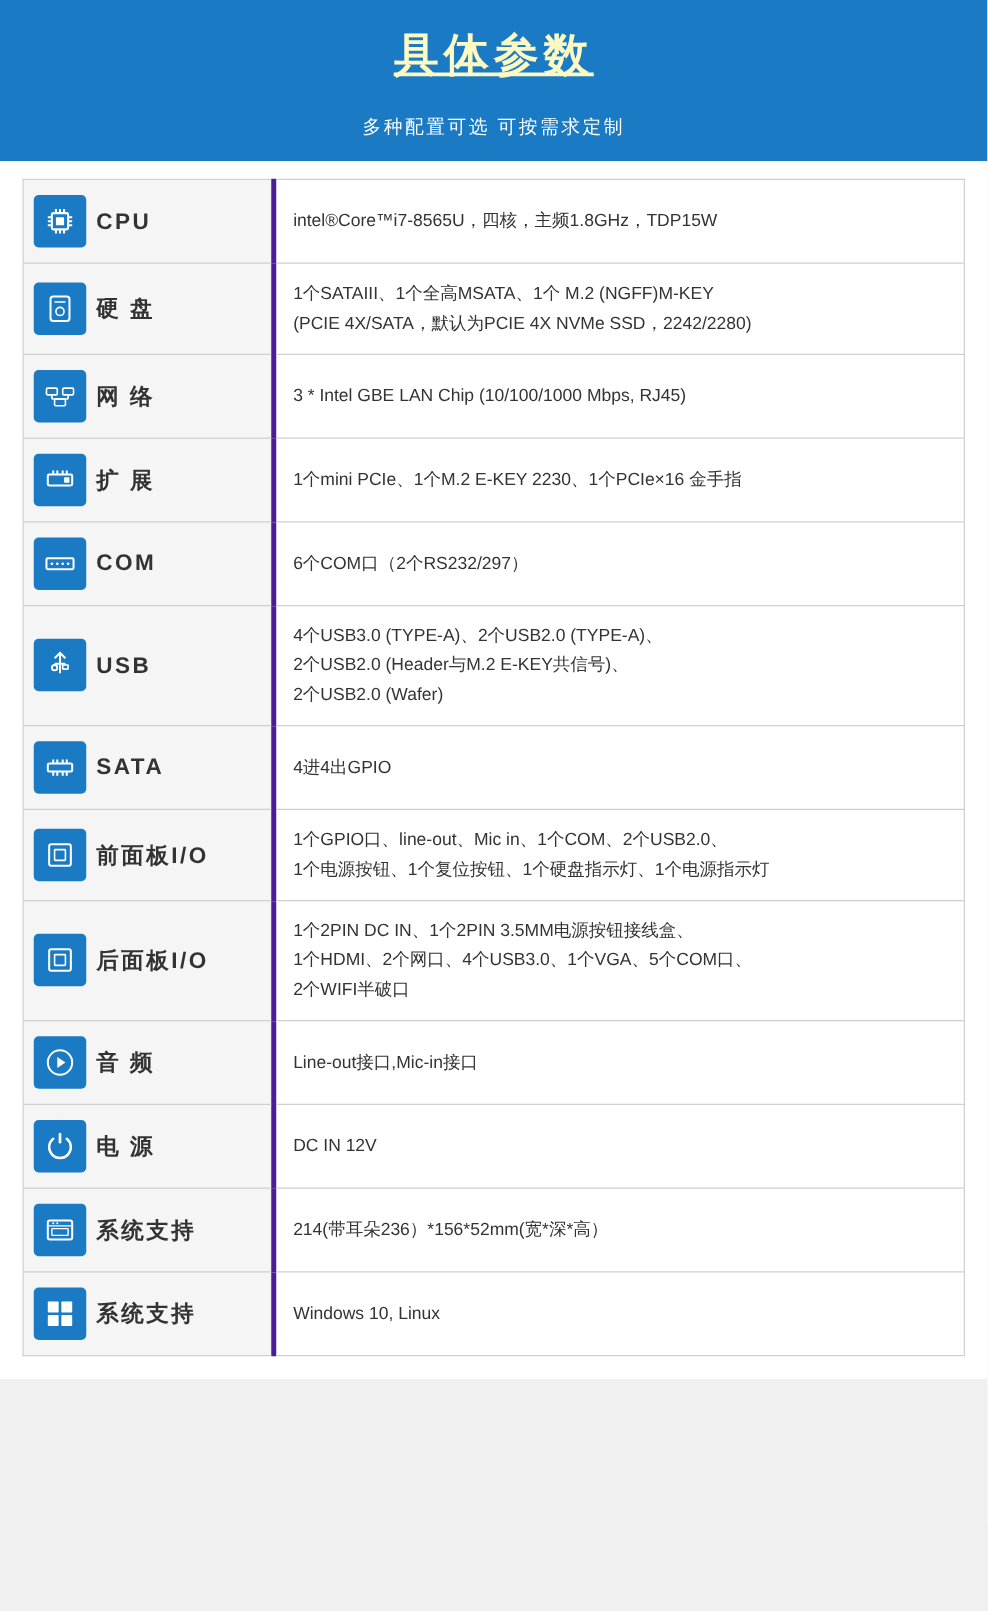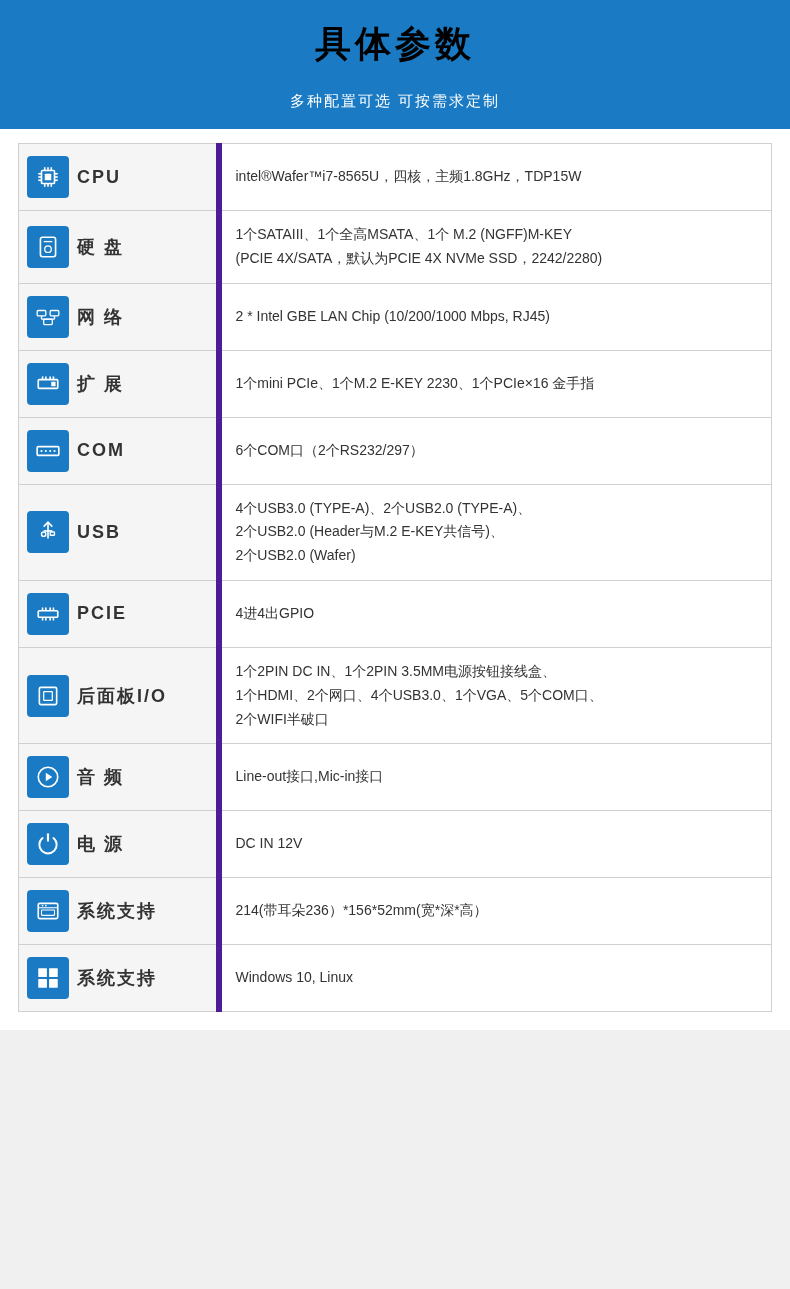--- a/index.html
+++ b/index.html
@@ -14,24 +14,25 @@
     .page-container {
       width: 790px;
       background: #fff;
     }
     .header {
       background: #1a7bc4;
       text-align: center;
       padding: 20px 10px 18px;
     }
     .header-title {
-      color: #000000;
+      color: #fef9c3;
       font-size: 36px;
       font-weight: bold;
       letter-spacing: 4px;
+      text-decoration: underline;
     }
     .header-subtitle {
       color: #fff;
       font-size: 15px;
       margin-top: 23px;
       letter-spacing: 2px;
     }
     .content-area {
       background: #fff;
       padding: 14px 18px 18px;
@@ -45,21 +46,21 @@
       border-bottom: 1px solid #d0d0d0;
     }
     .spec-table tr:last-child {
       border-bottom: none;
       margin-top: 44px;
     }
     .label-cell {
       width: 200px;
       min-width: 200px;
       background: #f5f5f5;
-      border-right: 6px solid #4c1d95;
+      border-right: 4px solid #4c1d95;
       padding: 12px 8px;
       vertical-align: middle;
     }
     .label-inner {
       display: flex;
       align-items: center;
       gap: 8px;
     }
     .icon-box {
       width: 42px;
@@ -121,21 +122,21 @@
                     <line x1="6" y1="12" x2="3" y2="12" stroke="#fff" stroke-width="1.5"></line>
                     <line x1="6" y1="15" x2="3" y2="15" stroke="#fff" stroke-width="1.5"></line>
                     <line x1="18" y1="9" x2="21" y2="9" stroke="#fff" stroke-width="1.5"></line>
                     <line x1="18" y1="12" x2="21" y2="12" stroke="#fff" stroke-width="1.5"></line>
                     <line x1="18" y1="15" x2="21" y2="15" stroke="#fff" stroke-width="1.5"></line>
                   </svg>
                 </div>
                 <span class="label-text">CPU</span>
               </div>
             </td>
-            <td class="value-cell">intel®Wafer™i7-8565U，四核，主频1.8GHz，TDP15W</td>
+            <td class="value-cell">intel®Core™i7-8565U，四核，主频1.8GHz，TDP15W</td>
           </tr>
           <tr>
             <td class="label-cell">
               <div class="label-inner">
                 <div class="icon-box">
                   <svg viewBox="0 0 24 24" class="icon-svg">
                     <rect x="5" y="3" width="14" height="18" rx="2" fill="none" stroke="#fff" stroke-width="1.5"></rect>
                     <circle cx="12" cy="14" r="3" fill="none" stroke="#fff" stroke-width="1.2"></circle>
                     <line x1="8" y1="7" x2="16" y2="7" stroke="#fff" stroke-width="1.2"></line>
                   </svg>
@@ -155,21 +156,21 @@
                     <rect x="8" y="14" width="8" height="5" rx="1" fill="none" stroke="#fff" stroke-width="1.2"></rect>
                     <line x1="6" y1="11" x2="6" y2="14" stroke="#fff" stroke-width="1.2"></line>
                     <line x1="18" y1="11" x2="18" y2="14" stroke="#fff" stroke-width="1.2"></line>
                     <line x1="6" y1="14" x2="18" y2="14" stroke="#fff" stroke-width="1.2"></line>
                     <line x1="12" y1="14" x2="12" y2="14" stroke="#fff" stroke-width="1.2"></line>
                   </svg>
                 </div>
                 <span class="label-text">网 络</span>
               </div>
             </td>
-            <td class="value-cell">2 * Intel GBE LAN Chip (10/200/1000 Mbps, RJ45)</td>
+            <td class="value-cell">3 * Intel GBE LAN Chip (10/100/1000 Mbps, RJ45)</td>
           </tr>
           <tr>
             <td class="label-cell">
               <div class="label-inner">
                 <div class="icon-box">
                   <svg viewBox="0 0 24 24" class="icon-svg">
                     <rect x="3" y="8" width="18" height="8" rx="1" fill="none" stroke="#fff" stroke-width="1.5"></rect>
                     <line x1="7" y1="8" x2="7" y2="5" stroke="#fff" stroke-width="1.5"></line>
                     <line x1="10" y1="8" x2="10" y2="5" stroke="#fff" stroke-width="1.5"></line>
                     <line x1="14" y1="8" x2="14" y2="5" stroke="#fff" stroke-width="1.5"></line>
@@ -226,24 +227,38 @@
                     <line x1="7" y1="9" x2="7" y2="6" stroke="#fff" stroke-width="1.5"></line>
                     <line x1="10" y1="9" x2="10" y2="6" stroke="#fff" stroke-width="1.5"></line>
                     <line x1="14" y1="9" x2="14" y2="6" stroke="#fff" stroke-width="1.5"></line>
                     <line x1="17" y1="9" x2="17" y2="6" stroke="#fff" stroke-width="1.5"></line>
                     <line x1="7" y1="15" x2="7" y2="18" stroke="#fff" stroke-width="1.5"></line>
                     <line x1="10" y1="15" x2="10" y2="18" stroke="#fff" stroke-width="1.5"></line>
                     <line x1="14" y1="15" x2="14" y2="18" stroke="#fff" stroke-width="1.5"></line>
                     <line x1="17" y1="15" x2="17" y2="18" stroke="#fff" stroke-width="1.5"></line>
                   </svg>
                 </div>
-                <span class="label-text">PCIE</span>
+                <span class="label-text">SATA</span>
               </div>
             </td>
             <td class="value-cell">4进4出GPIO</td>
+          </tr>
+          <tr>
+            <td class="label-cell">
+              <div class="label-inner">
+                <div class="icon-box">
+                  <svg viewBox="0 0 24 24" class="icon-svg">
+                    <rect x="4" y="4" width="16" height="16" rx="1.5" fill="none" stroke="#fff" stroke-width="1.5"></rect>
+                    <rect x="8" y="8" width="8" height="8" rx="0.5" fill="none" stroke="#fff" stroke-width="1.2"></rect>
+                  </svg>
+                </div>
+                <span class="label-text">前面板I/O</span>
+              </div>
+            </td>
+            <td class="value-cell">1个GPIO口、line-out、Mic in、1个COM、2个USB2.0、<br>1个电源按钮、1个复位按钮、1个硬盘指示灯、1个电源指示灯</td>
           </tr>
           <tr>
             <td class="label-cell">
               <div class="label-inner">
                 <div class="icon-box">
                   <svg viewBox="0 0 24 24" class="icon-svg">
                     <rect x="4" y="4" width="16" height="16" rx="1.5" fill="none" stroke="#fff" stroke-width="1.5"></rect>
                     <rect x="8" y="8" width="8" height="8" rx="0.5" fill="none" stroke="#fff" stroke-width="1.2"></rect>
                   </svg>
                 </div>

